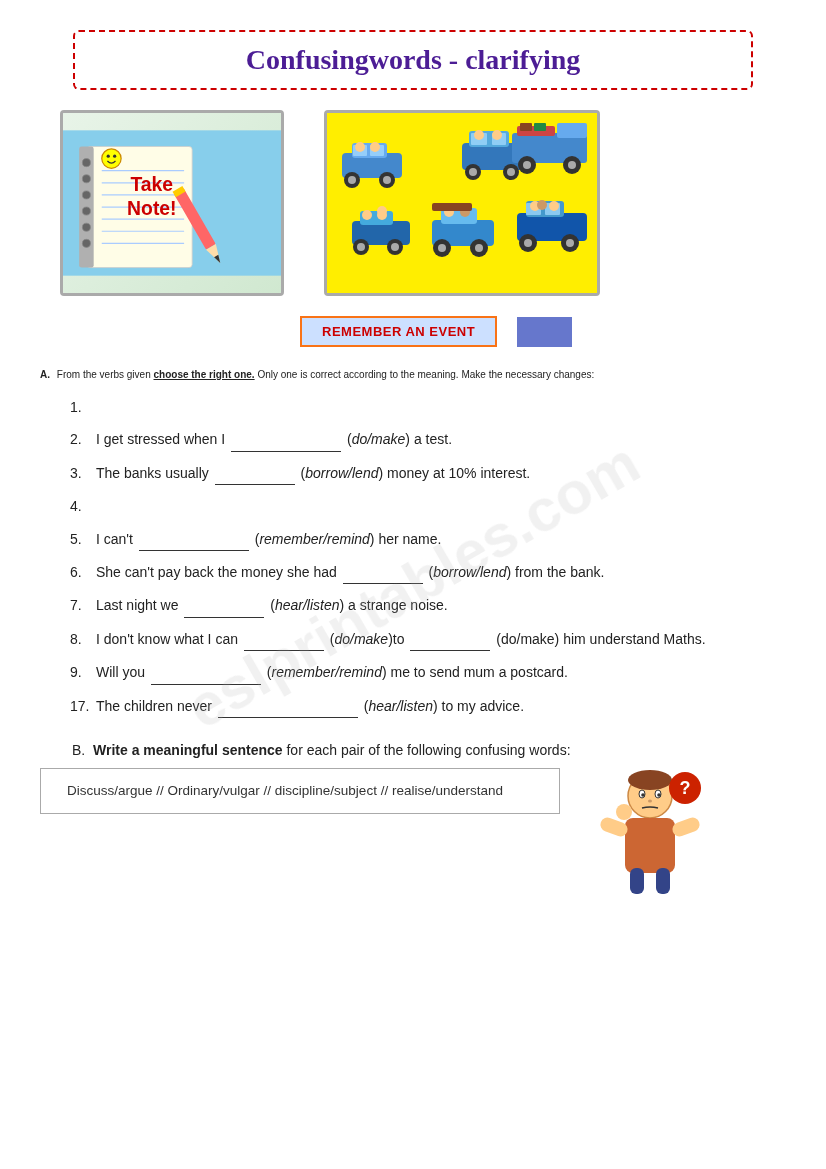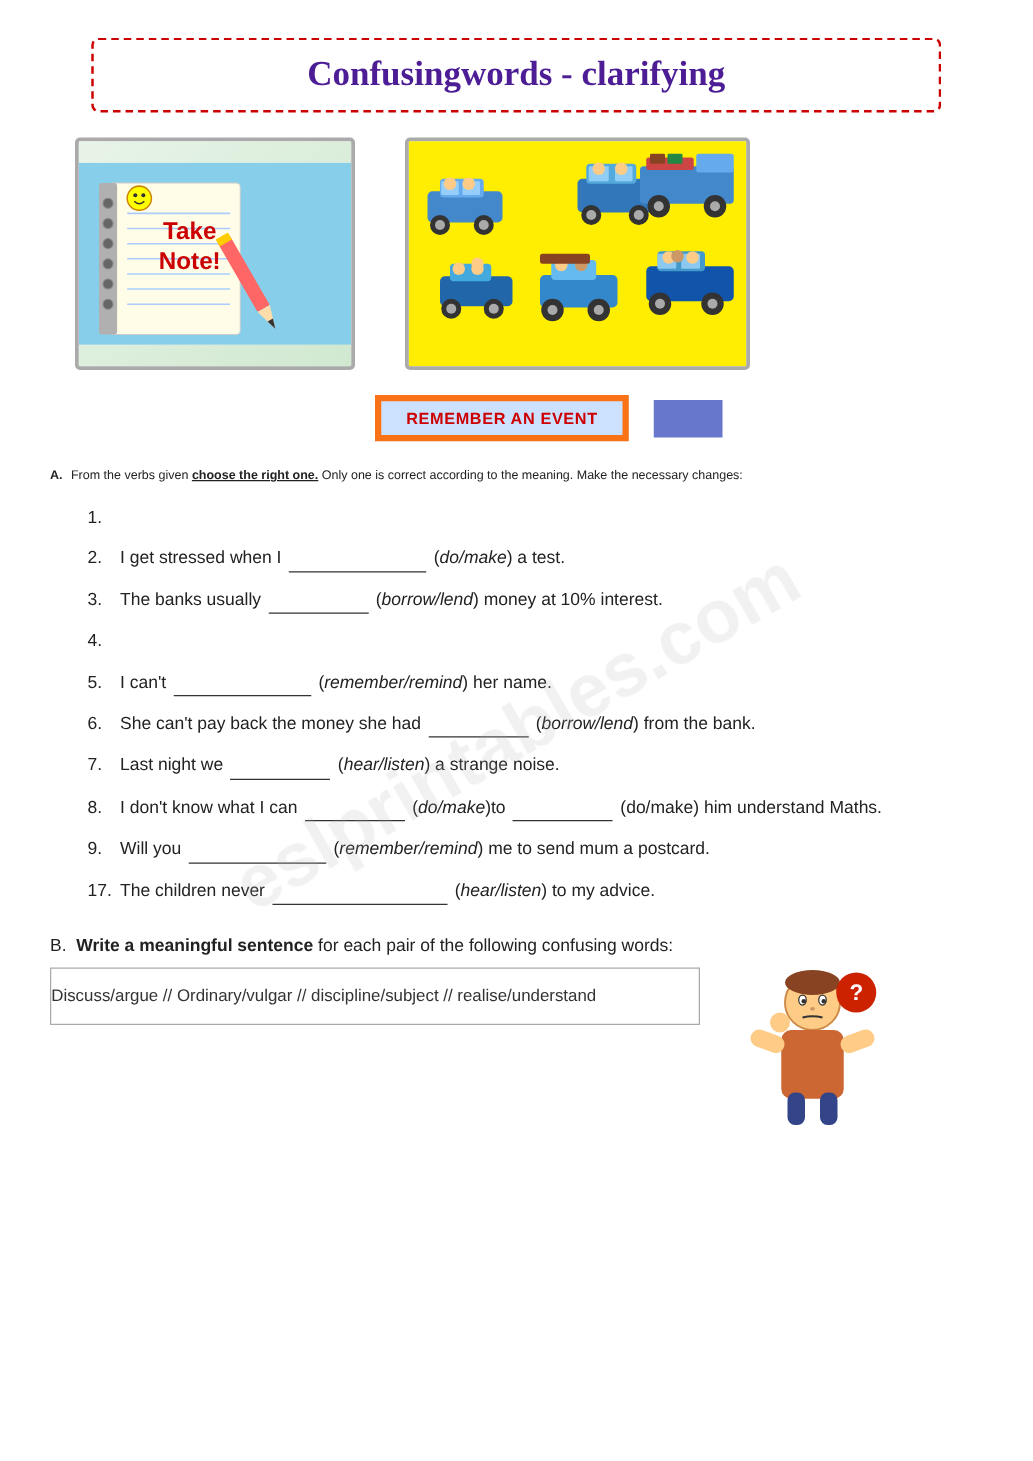--- a/index.html
+++ b/index.html
@@ -82,21 +82,21 @@
       display: flex;
       justify-content: flex-start;
       align-items: center;
       gap: 20px;
       margin-bottom: 20px;
       margin-left: 260px;
     }
 
     .remember-badge {
       background: #cce0ff;
-      border: 5px solid #f97316;
+      border: 2px solid #f97316;
       padding: 6px 20px;
       color: #cc0000;
       font-weight: bold;
       font-size: 13px;
       letter-spacing: 0.5px;
     }
 
     
     .section {
       margin-bottom: 24px;
@@ -152,25 +152,26 @@
     }
 
     em {
       font-style: italic;
     }
 
     
     .section-b-header {
       font-size: 14px;
       margin-bottom: 10px;
+      margin-left: 32px;
     }
 
     .word-box {
       border: 1px solid #aaa;
-      padding: 12px 0;
+      padding: 12px 26px;
       font-size: 13.5px;
       color: #333;
       display: inline-block;
       width: 520px;
       line-height: 1.5;
     }
 
     .section-b-row {
       display: flex;
       align-items: flex-start;

